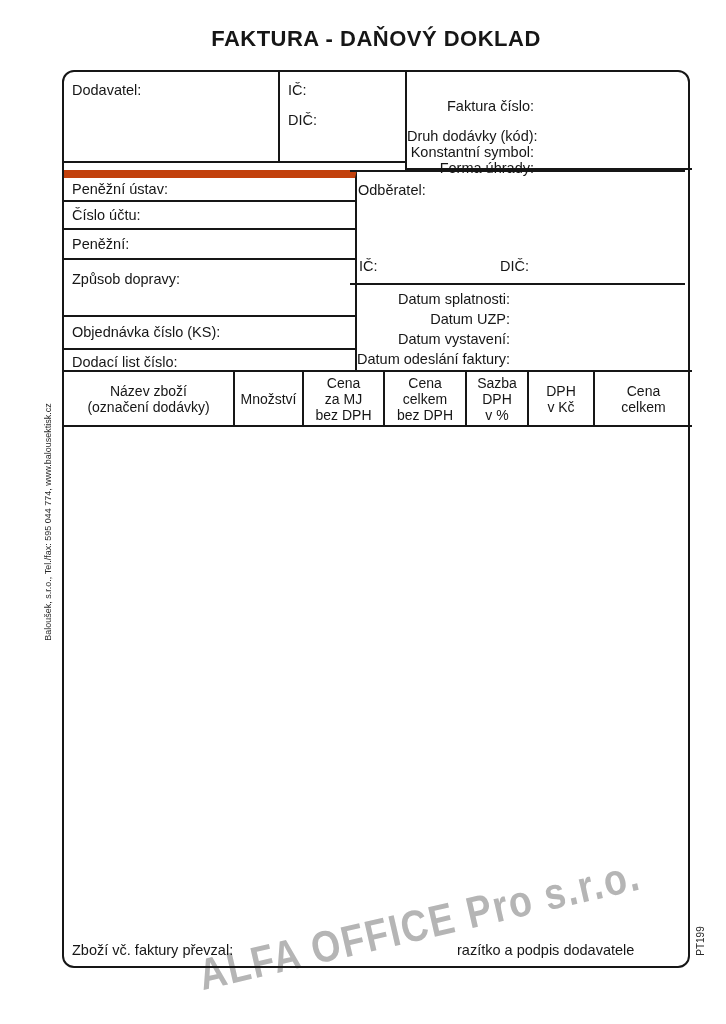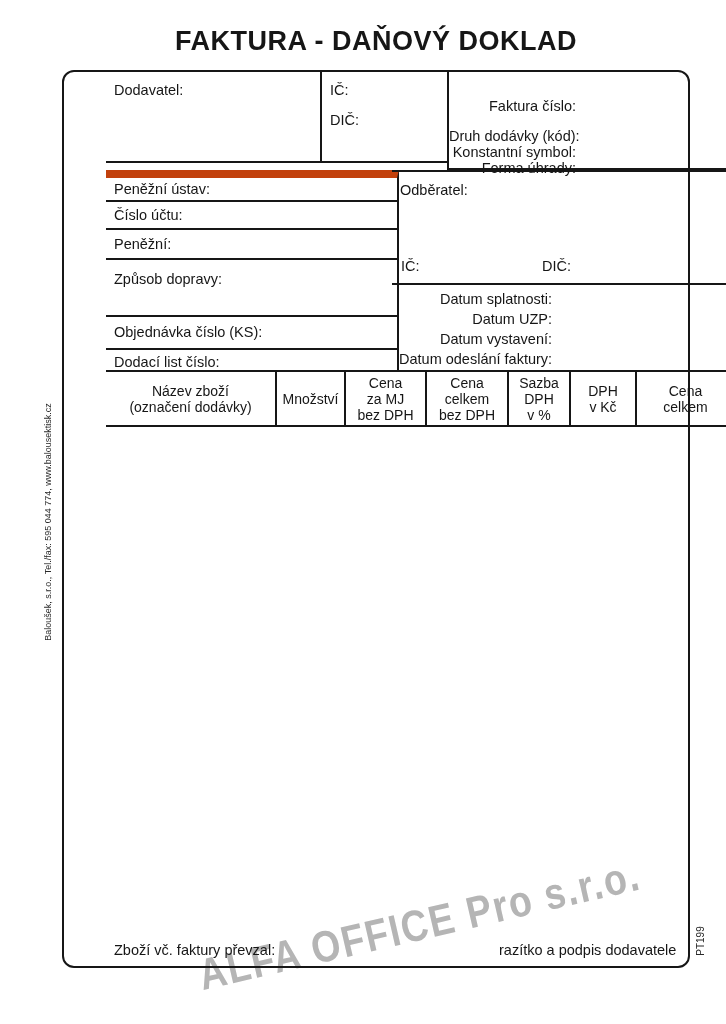--- a/index.html
+++ b/index.html
@@ -4,27 +4,27 @@
 <style>
   * { margin:0; padding:0; box-sizing:border-box; }
   html,body { background:#ffffff; }
   .page {
     position:relative; width:726px; height:1024px; overflow:hidden;
     background:#ffffff; color:#161616;
     font-family:"Liberation Sans", sans-serif;
   }
   .title {
     position:absolute; left:62px; top:26px; width:628px;
-    text-align:center; font-size:27px; font-weight:bold; letter-spacing:.5px;
+    text-align:center; font-size:22px; font-weight:bold; letter-spacing:.5px;
   }
   .form {
     position:absolute; left:62px; top:70px; width:628px; height:898px;
     border:2px solid #161616; border-radius:12px; z-index:2; background:transparent;
   }
-  .abs { position:absolute;margin-left:42px; }
+  .abs { position:absolute; }
   .lbl { font-size:14.5px; line-height:15px; }
   
   .cell-supplier { left:0; top:0; width:216px; height:91px;
     border-right:2px solid #161616; border-bottom:2px solid #161616; padding:9px 8px; }
   .cell-ids { left:216px; top:0; width:125px; height:91px;
     border-bottom:2px solid #161616; padding:11px 8px; }
   .cell-ids .dic { margin-top:15px; }
   .cell-invoice { left:341px; top:0; width:287px; height:98px;
     border-left:2px solid #161616; border-bottom:2px solid #161616;
     text-align:right; padding:26px 158px 0 0; }

